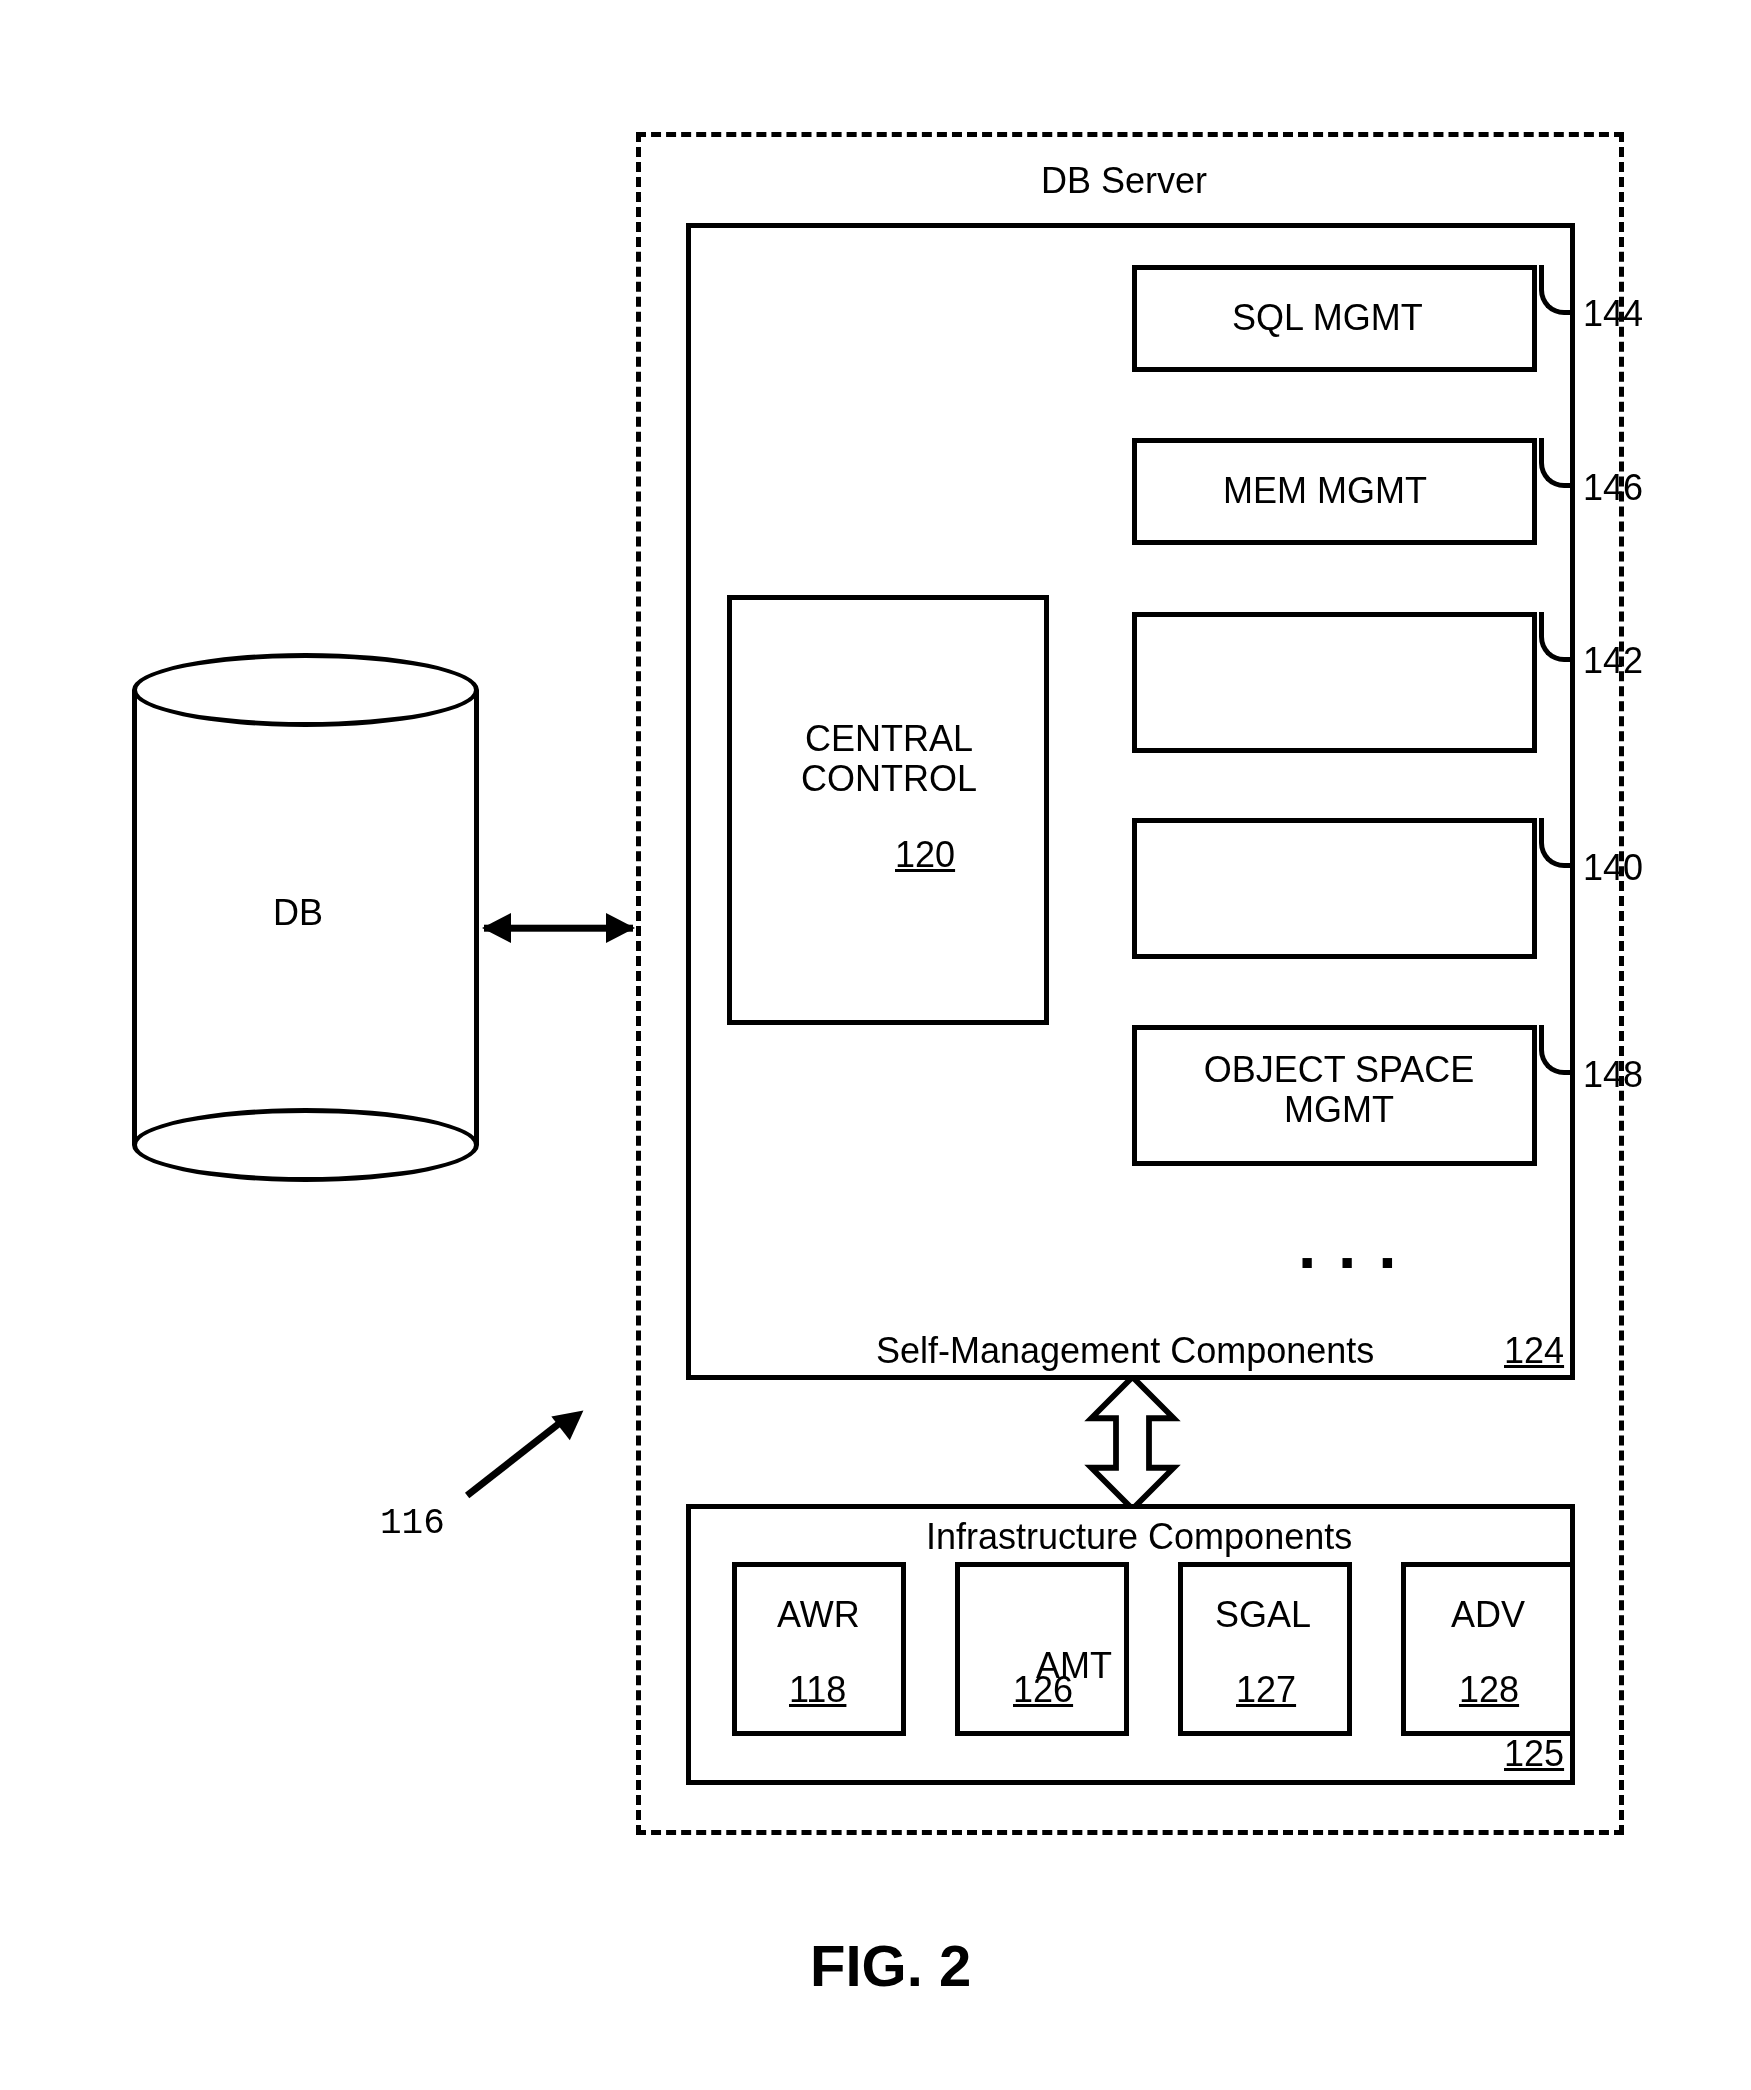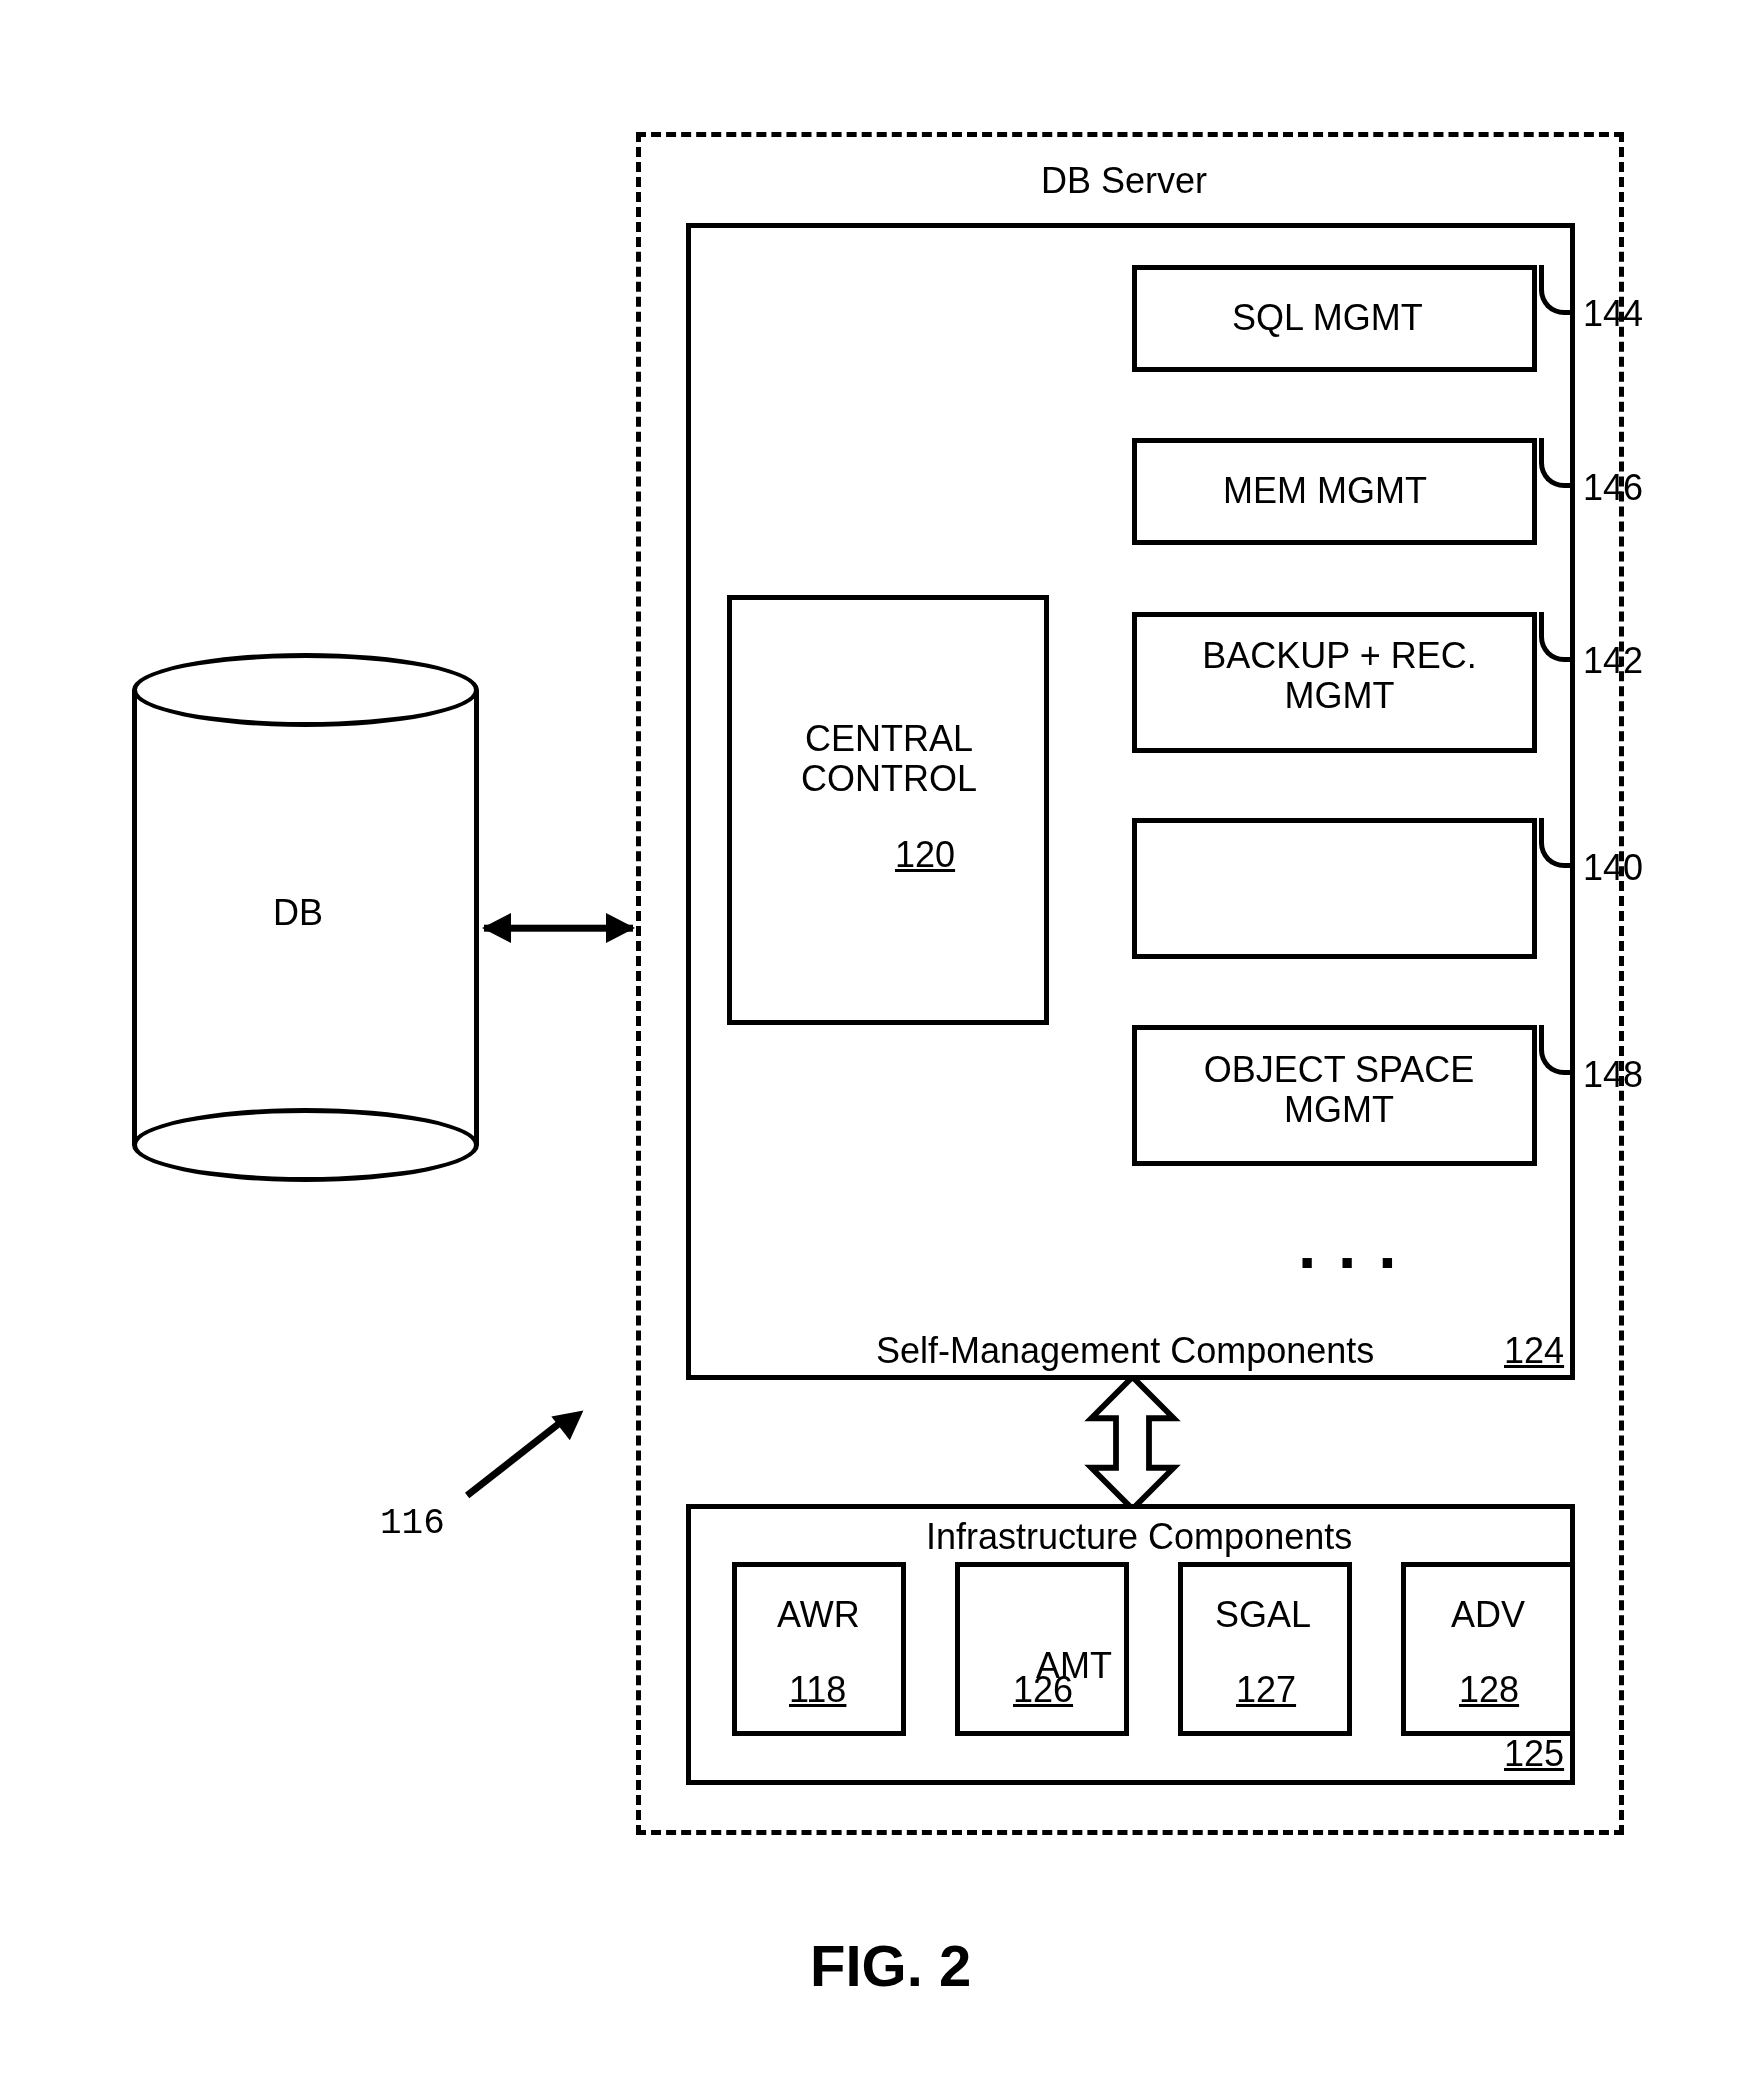--- a/index.html
+++ b/index.html
@@ -254,21 +254,20 @@
   <div class="txt" style="left:1232px; top:298px;">SQL MGMT</div>
   <div class="leader" style="left:1539px; top:265px;"></div>
   <div class="txt" style="left:1583px; top:294px;">144</div>
 
   <div class="box mgmt mgmt2"></div>
   <div class="txt" style="left:1223px; top:471px;">MEM MGMT</div>
   <div class="leader" style="left:1539px; top:438px;"></div>
   <div class="txt" style="left:1583px; top:468px;">146</div>
 
   <div class="box mgmt mgmt3"></div>
-  <div class="txt" style="left:1174px; top:636px; width:331px;">BACKUP + REC. MGMT</div>
   <div class="leader" style="left:1539px; top:612px;"></div>
   <div class="txt" style="left:1583px; top:641px;">142</div>
 
   <div class="box mgmt mgmt4"></div>
   <div class="leader" style="left:1539px; top:818px;"></div>
   <div class="txt" style="left:1583px; top:848px;">140</div>
 
   <div class="box mgmt mgmt5"></div>
   <div class="txt" style="left:1190px; top:1050px; width:298px;">OBJECT SPACE MGMT</div>
   <div class="leader" style="left:1539px; top:1025px;"></div>

